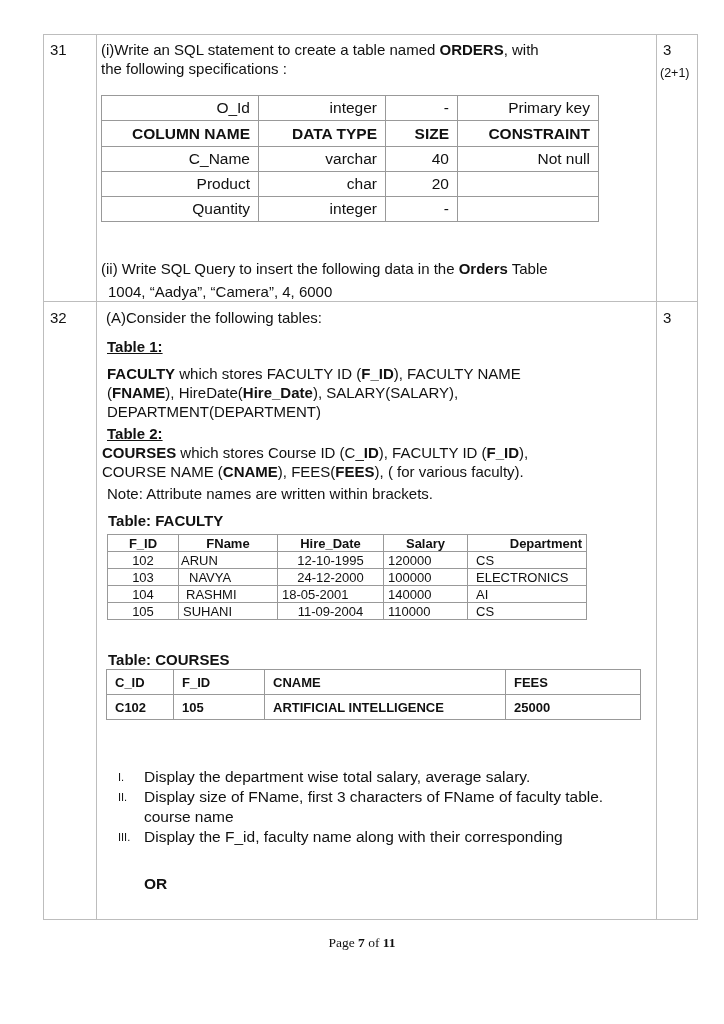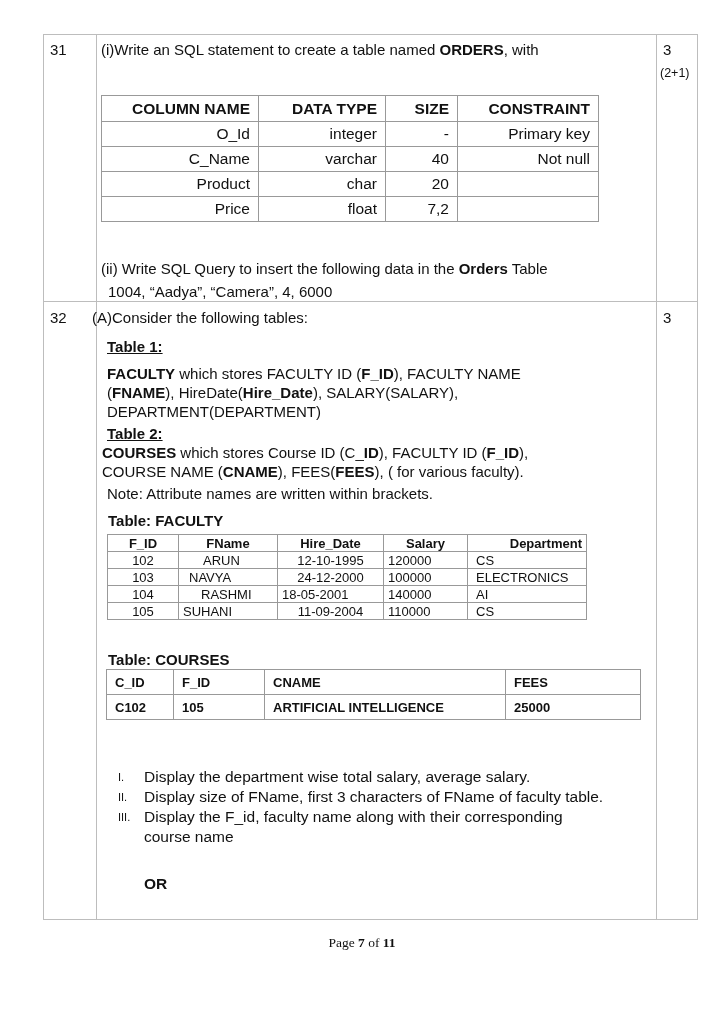--- a/index.html
+++ b/index.html
@@ -30,66 +30,67 @@
   <div class="vline" style="left:612px"></div>
   <div class="hline" style="top:266px"></div>
 </div>
 
 <div class="abs txt" style="left:50px;top:40px">31</div>
 <div class="abs txt" style="left:663px;top:40px">3</div>
 <div class="abs" style="left:660px;top:66px;font-size:12.5px">(2+1)</div>
 
 <div class="abs txt" style="left:101px;top:40px;width:545px">
   <span>(i)Write an SQL statement to create a table named </span><b>ORDERS</b><span>, with</span><br>
+  <span>the following specifications :</span>
 </div>
 
 <table class="orders">
   <tbody>
       <tr>
+    <td>O_Id</td>
+    <td>integer</td>
+    <td>-</td>
+    <td>Primary key</td>
+  </tr>
+  <tr>
     <th style="width:140px">COLUMN NAME</th>
     <th style="width:110px">DATA TYPE</th>
     <th style="width:55px">SIZE</th>
     <th>CONSTRAINT</th>
-  </tr>
-  <tr>
-    <td>O_Id</td>
-    <td>integer</td>
-    <td>-</td>
-    <td>Primary key</td>
   </tr>
   <tr>
     <td>C_Name</td>
     <td>varchar</td>
     <td>40</td>
     <td>Not null</td>
   </tr>
   <tr>
     <td>Product</td>
     <td>char</td>
     <td>20</td>
     <td></td>
   </tr>
   <tr>
-    <td>Price</td>
-    <td>float</td>
-    <td>7,2</td>
+    <td>Quantity</td>
+    <td>integer</td>
+    <td>-</td>
     <td></td>
   </tr>
 </tbody>
   </table>
 
 <div class="abs txt" style="left:101px;top:259px;width:545px">
   <span>(ii) Write SQL Query to insert the following data in the </span><b>Orders</b><span> Table</span>
 </div>
 <div class="abs txt" style="left:108px;top:282px">1004, “Aadya”, “Camera”, 4, 6000</div>
 
 <div class="abs txt" style="left:50px;top:308px">32</div>
 <div class="abs txt" style="left:663px;top:308px">3</div>
 
-<div class="abs txt" style="left:92px;top:308px">(A)Consider the following tables:</div>
+<div class="abs txt" style="left:106px;top:308px">(A)Consider the following tables:</div>
 <div class="abs txt" style="left:107px;top:337px;font-weight:bold;text-decoration:underline">Table 1:</div>
 
 <div class="abs txt" style="left:107px;top:364px;width:540px">
   <b>FACULTY</b><span> which stores FACULTY ID (</span><b>F_ID</b><span>), FACULTY NAME</span><br>
   <span>(</span><b>FNAME</b><span>),  HireDate(</span><b>Hire_Date</b><span>), SALARY(SALARY),</span><br>
   <span>DEPARTMENT(DEPARTMENT)</span>
 </div>
 
 <div class="abs txt" style="left:107px;top:424px;font-weight:bold;text-decoration:underline">Table 2:</div>
 <div class="abs txt" style="left:102px;top:443px;width:550px">
@@ -103,35 +104,35 @@
   <tbody>
       <tr>
     <th style="width:62px;text-align:center">F_ID</th>
     <th style="width:90px;text-align:center">FName</th>
     <th style="width:97px;text-align:center">Hire_Date</th>
     <th style="width:75px;text-align:center">Salary</th>
     <th style="text-align:right;padding-left:8px">Department</th>
   </tr>
   <tr>
     <td style="text-align:center">102</td>
-    <td style="padding-left:24px">ARUN</td>
+    <td style="padding-left:2px">ARUN</td>
     <td style="text-align:center">12-10-1995</td>
     <td>120000</td>
     <td style="padding-left:8px">CS</td>
   </tr>
   <tr>
     <td style="text-align:center">103</td>
     <td style="padding-left:10px">NAVYA</td>
     <td style="text-align:center">24-12-2000</td>
     <td>100000</td>
     <td style="padding-left:8px">ELECTRONICS</td>
   </tr>
   <tr>
     <td style="text-align:center">104</td>
-    <td style="padding-left:22px">RASHMI</td>
+    <td style="padding-left:7px">RASHMI</td>
     <td style="text-align:left">18-05-2001</td>
     <td>140000</td>
     <td style="padding-left:8px">AI</td>
   </tr>
   <tr>
     <td style="text-align:center">105</td>
     <td style="">SUHANI</td>
     <td style="text-align:center">11-09-2004</td>
     <td>110000</td>
     <td style="padding-left:8px">CS</td>
@@ -160,25 +161,25 @@
 <div class="abs" style="left:118px;top:767px;width:540px;font-size:15.5px;line-height:20px">
   <div style="position:relative;padding-left:26px">
     <span style="position:absolute;left:0;font-size:11px">I.</span>
     <span>Display the department wise total salary, average salary.</span>
   </div>
   <div style="position:relative;padding-left:26px">
     <span style="position:absolute;left:0;font-size:11px">II.</span>
     <span>Display size of FName, first 3 characters of FName of faculty table.</span>
   </div>
   <div style="position:relative;padding-left:26px">
+    <span>course name</span>
+  </div>
+  <div style="position:relative;padding-left:26px">
     <span style="position:absolute;left:0;font-size:11px">III.</span>
     <span>Display the F_id, faculty name along with their corresponding</span>
-  </div>
-  <div style="position:relative;padding-left:26px">
-    <span>course name</span>
   </div>
 </div>
 
 <div class="abs" style="left:144px;top:875px;font-size:15.5px;font-weight:bold">OR</div>
 
 <div class="footer">
   <span>Page </span><b>7</b><span> of </span><b>11</b>
 </div>
 
 </body></html>

